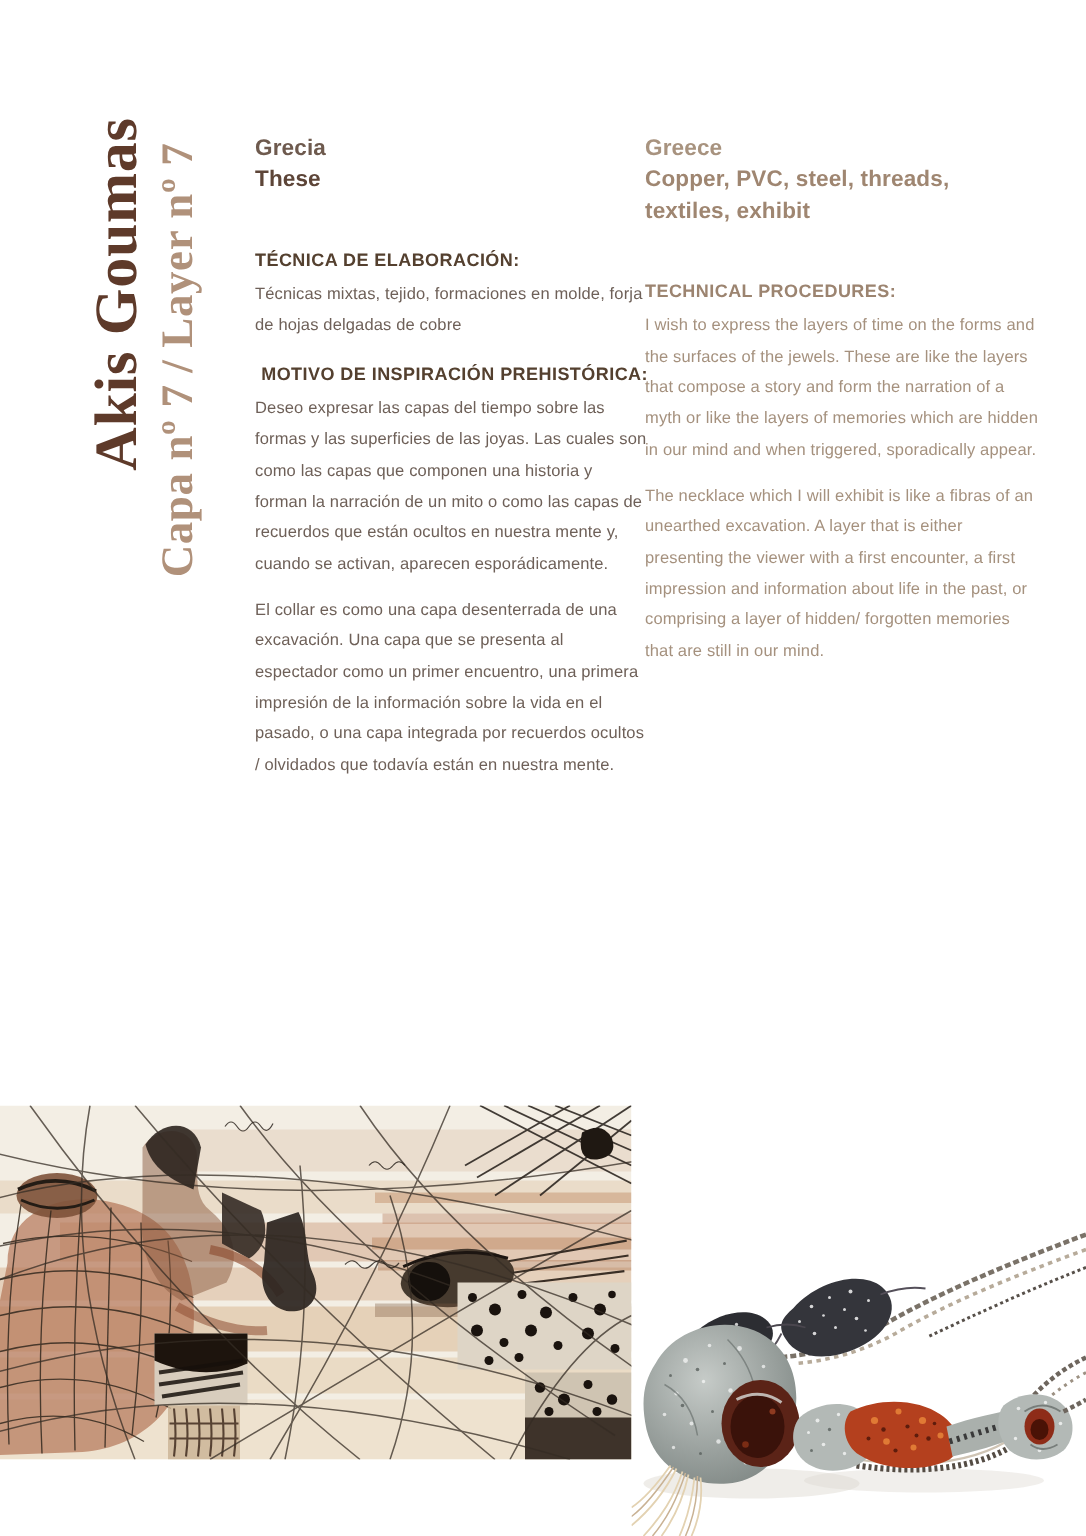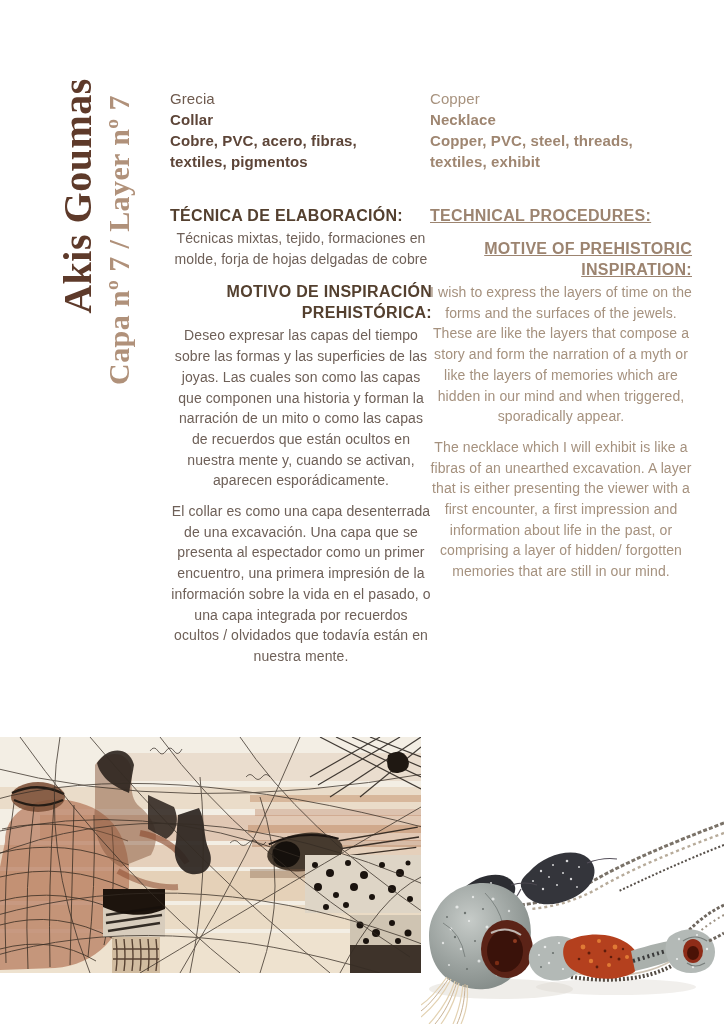--- a/index.html
+++ b/index.html
@@ -31,76 +31,73 @@
   }
 
   
   .col{position:absolute;top:88px;width:262px;}
   .col-left{left:170px;}
   .col-right{left:430px;}
 
   .intro{font-size:15px;line-height:21px;letter-spacing:.1px;width:235px;}
   .col-left .intro{color:#6e5a4e;}
   .col-right .intro{color:#a8937f;}
-  .intro .country{font-weight:normal;}
+  .intro .country{font-weight:bold;}
   .intro .materials,.intro .title{font-weight:bold;}
   .col-left .intro .materials,.col-left .intro .title{color:#5d4538;}
   .col-right .intro .materials,.col-right .intro .title{color:#9f8671;}
 
   .sections{margin-top:33px;}
   .sec-heading{
-    font-weight:bold;font-size:16px;line-height:21px;
+    font-weight:bold;font-size:12px;line-height:21px;
     letter-spacing:.3px;text-transform:uppercase;
     margin:0 0 2px 0;
   }
   .col-left .sec-heading{color:#54402f;}
-  .col-right .sec-heading{color:#9c8470;text-decoration:underline;}
-
-  .body-text{font-size:14px;line-height:20.7px;letter-spacing:.1px;margin:0 0 10px 0;text-align:center;}
+  .col-right .sec-heading{color:#9c8470;}
+
+  .body-text{font-size:11px;line-height:20.7px;letter-spacing:.1px;margin:0 0 10px 0;}
   .col-left .body-text{color:#6e6058;}
   .col-right .body-text{color:#a5917e;}
   .sec-gap{margin-top:12px;text-align:right;}
 
   
   .sketch{position:absolute;left:0;top:737px;width:421px;height:236px;}
   .photo{position:absolute;left:421px;top:737px;width:303px;height:287px;}
   svg{display:block;}
 </style>
 </head>
 <body>
 
 <div class="page">
 
   <div class="v-name">Akis Goumas</div>
   <div class="v-layer">Capa nº 7 / Layer nº 7</div>
 
   <div class="col col-left">
     <div class="intro">
       <div class="country">Grecia</div>
-      <div class="title">Collar</div>
-      <div class="materials">Cobre, PVC, acero, fibras, textiles, pigmentos</div>
+      <div class="title">These</div>
     </div>
     <div class="sections">
       <p class="sec-heading">TÉCNICA DE ELABORACIÓN:</p>
       <p class="body-text">Técnicas mixtas, tejido, formaciones en molde, forja de hojas delgadas de cobre</p>
       <p class="sec-heading sec-gap">MOTIVO DE INSPIRACIÓN PREHISTÓRICA:</p>
       <p class="body-text">Deseo expresar las capas del tiempo sobre las formas y las superficies de las joyas. Las cuales son como las capas que componen una historia y forman la narración de un mito o como las capas de recuerdos que están ocultos en nuestra mente y, cuando se activan, aparecen esporádicamente.</p>
       <p class="body-text">El collar es como una capa desenterrada de una excavación. Una capa que se presenta al espectador como un primer encuentro, una primera impresión de la información sobre la vida en el pasado, o una capa integrada por recuerdos ocultos / olvidados que todavía están en nuestra mente.</p>
     </div>
   </div>
 
   <div class="col col-right">
     <div class="intro">
-      <div class="country">Copper</div>
-      <div class="title">Necklace</div>
+      <div class="country">Greece</div>
       <div class="materials">Copper, PVC, steel, threads, textiles, exhibit</div>
     </div>
     <div class="sections">
       <p class="sec-heading">TECHNICAL PROCEDURES:</p>
-      <p class="sec-heading sec-gap">MOTIVE OF PREHISTORIC INSPIRATION:</p>
       <p class="body-text">I wish to express the layers of time on the forms and the surfaces of the jewels. These are like the layers that compose a story and form the narration of a myth or like the layers of memories which are hidden in our mind and when triggered, sporadically appear.</p>
       <p class="body-text">The necklace which I will exhibit is like a fibras of an unearthed excavation. A layer that is either presenting the viewer with a first encounter, a first impression and information about life in the past, or comprising a layer of hidden/ forgotten memories that are still in our mind.</p>
     </div>
   </div>
 
   <div class="sketch">
     <svg width="421" height="236" viewBox="0 0 421 236">
       <rect x="0" y="0" width="421" height="236" fill="#f3eee4"></rect>
 
       <rect x="120" y="16" width="301" height="28" fill="#cfa57e" opacity="0.22"></rect>

